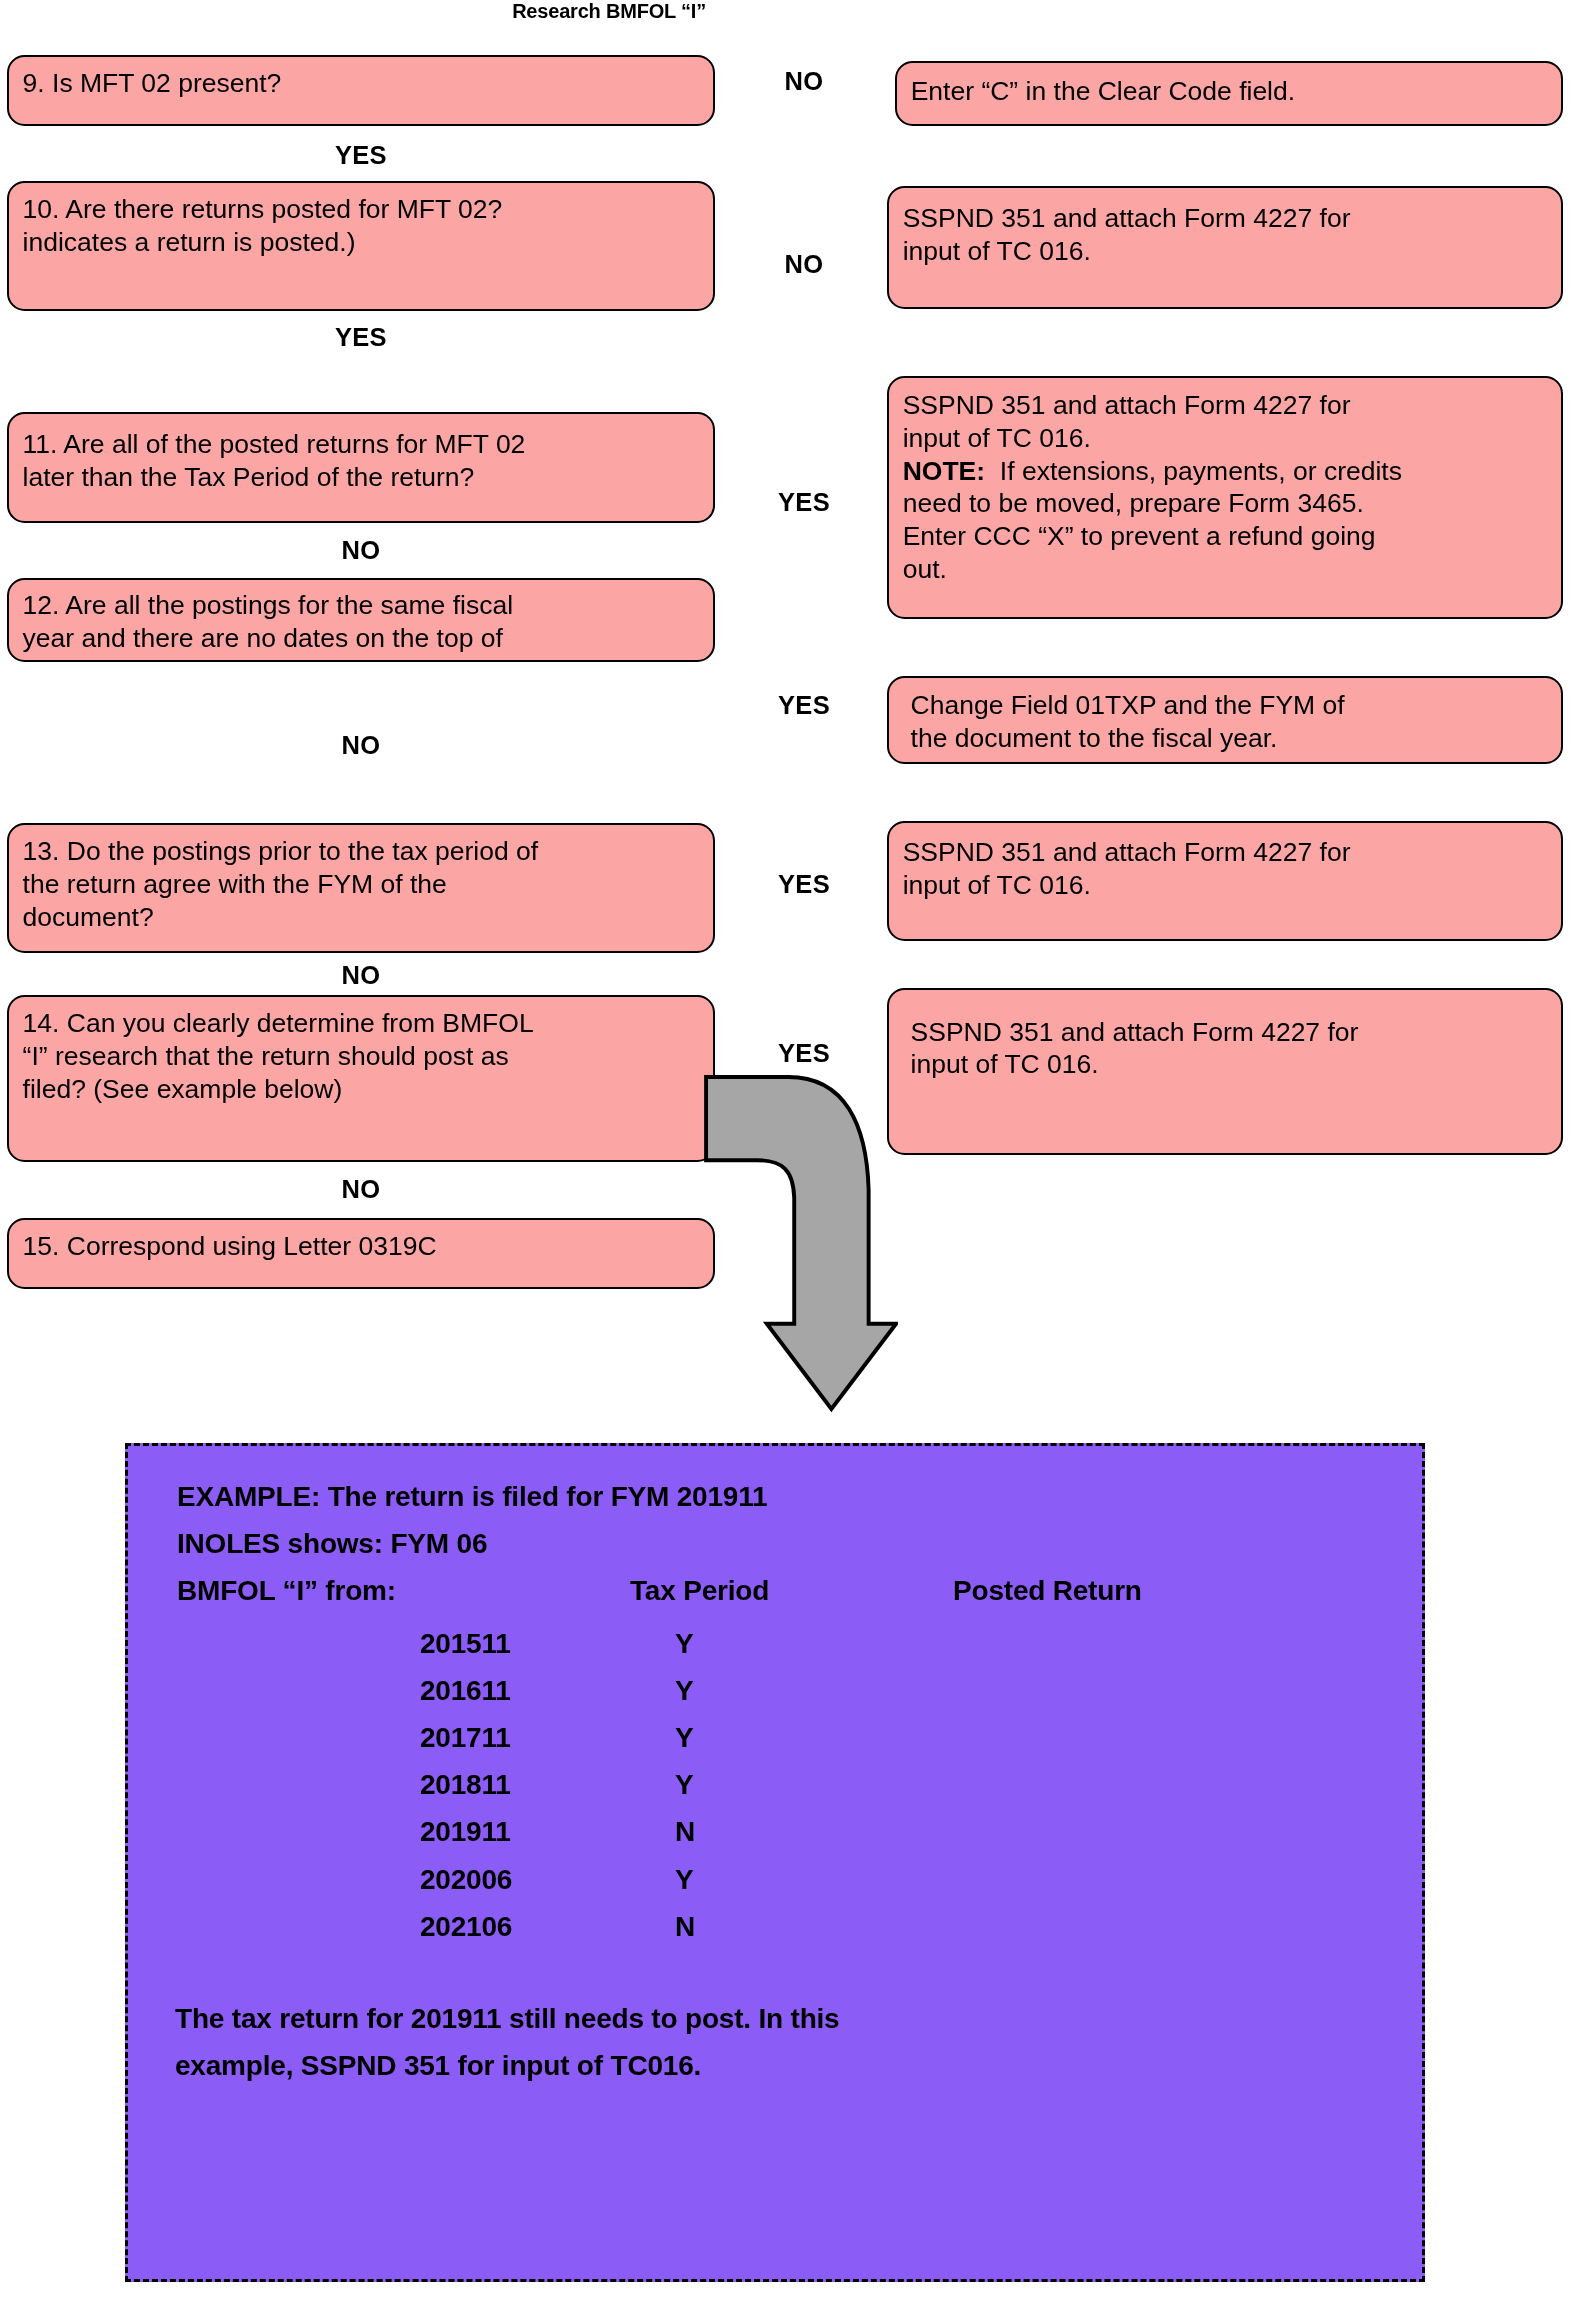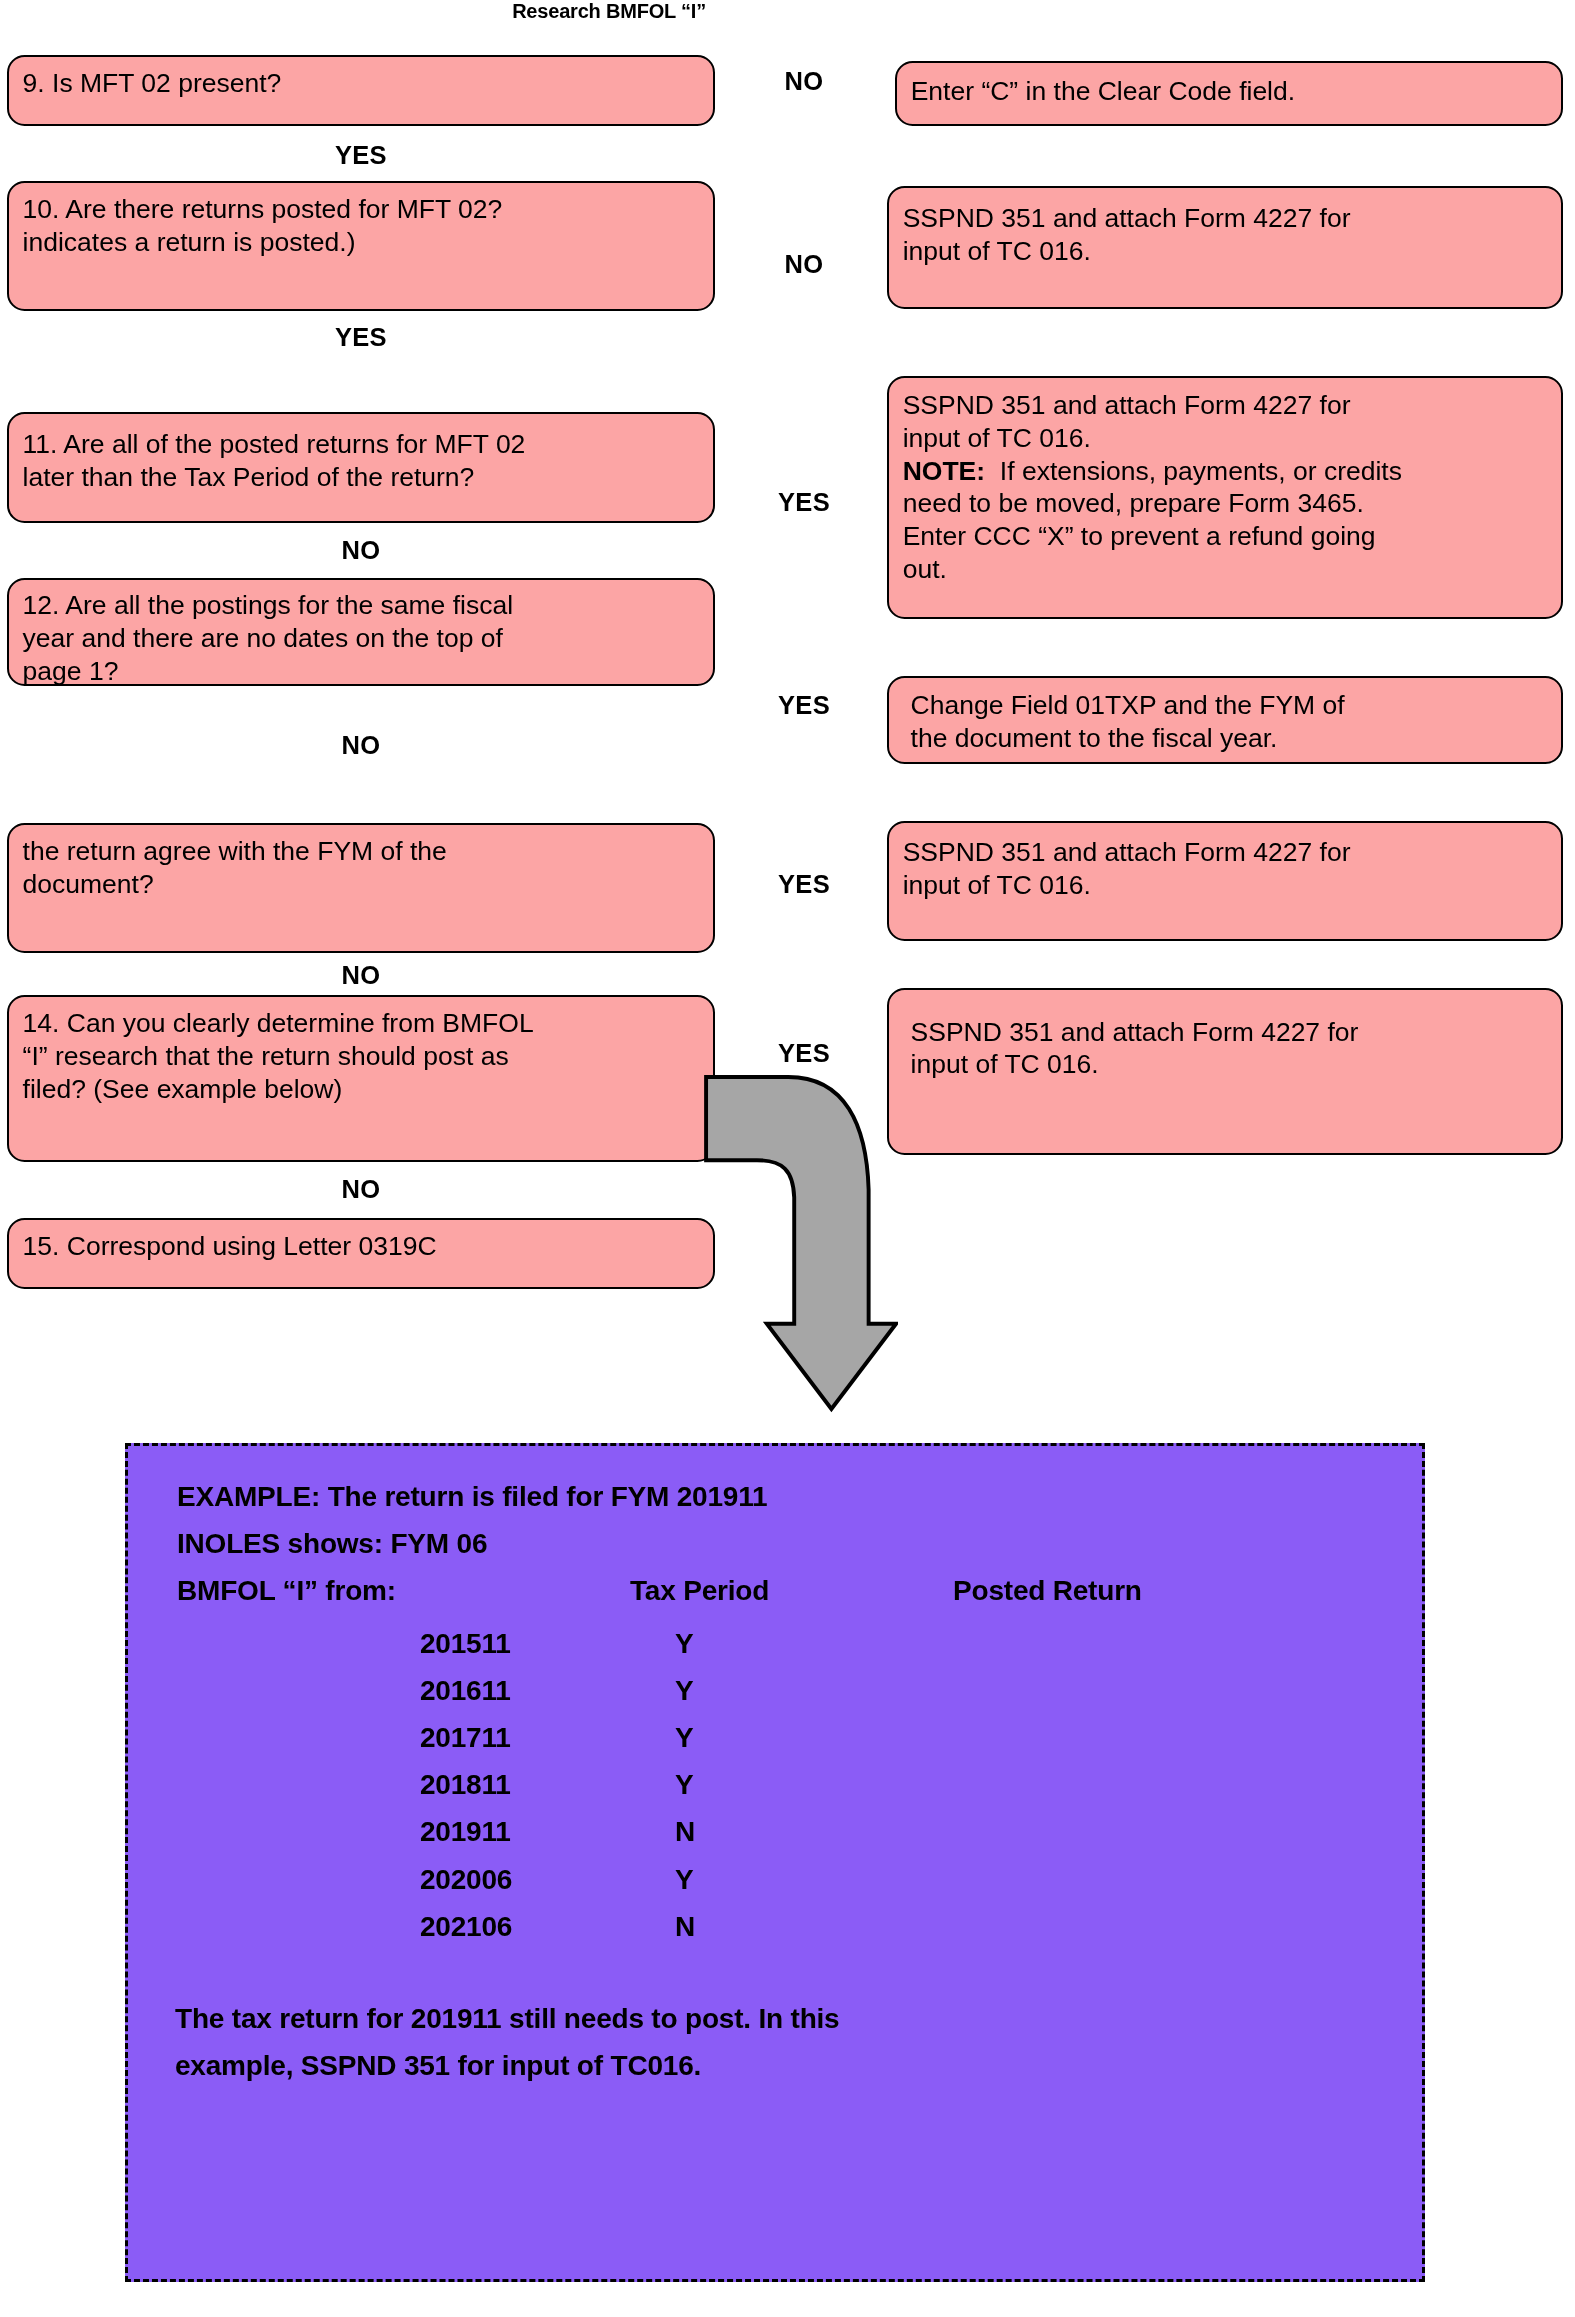--- a/index.html
+++ b/index.html
@@ -71,29 +71,30 @@
 
 <div class="abs branch" style="left:6.9px;top:323px;width:708px;">YES</div>
 
 <div class="abs box" style="left:6.9px;top:412px;width:708px;height:111px;padding-top:13.7px;">
   <div class="ln">11. Are all of the posted returns for MFT 02</div>
   <div class="ln">later than the Tax Period of the return?</div>
 </div>
 
 <div class="abs branch" style="left:6.9px;top:536px;width:708px;">NO</div>
 
-<div class="abs box clip" style="left:6.9px;top:578px;width:708px;height:108px;padding-top:8.8px;">
+<div class="abs box clip" style="left:6.9px;top:578px;width:708px;height:84px;padding-top:8.8px;">
   <div class="ln">12. Are all the postings for the same fiscal</div>
   <div class="ln">year and there are no dates on the top of</div>
   <div class="ln">page 1?</div>
 </div>
 
 <div class="abs branch" style="left:6.9px;top:731px;width:708px;">NO</div>
 
 <div class="abs box" style="left:6.9px;top:823px;width:708px;height:130px;">
+  <div class="ln">13. Do the postings prior to the tax period of</div>
   <div class="ln">the return agree with the FYM of the</div>
   <div class="ln">document?</div>
 </div>
 
 <div class="abs branch" style="left:6.9px;top:961px;width:708px;">NO</div>
 
 <div class="abs box" style="left:6.9px;top:995px;width:708px;height:167px;">
   <div class="ln">14. Can you clearly determine from BMFOL</div>
   <div class="ln">“I” research that the return should post as</div>
   <div class="ln">filed?  (See example below)</div>

